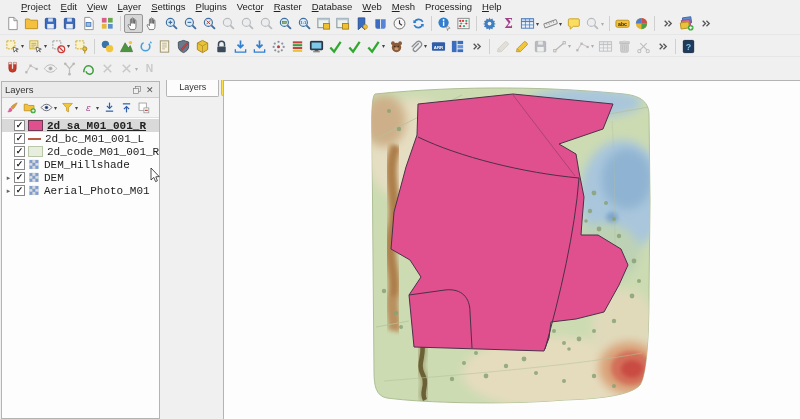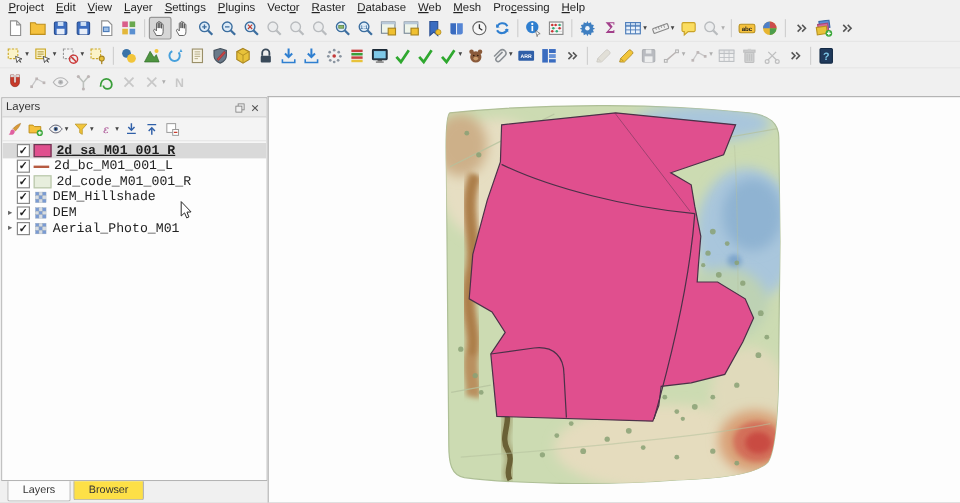--- a/index.html
+++ b/index.html
@@ -1,39 +1,39 @@
 <!DOCTYPE html>
 <html><head>
 <meta charset="utf-8">
 <style>
   html,body{margin:0;padding:0;background:#888;}
   .app{position:relative;width:800px;height:419px;background:#f0f0f0;overflow:hidden;
        font-family:"Liberation Sans",sans-serif;color:#222;-webkit-font-smoothing:antialiased;}
   
   .menubar{position:absolute;top:0;left:0;right:0;height:13px;display:flex;align-items:center;
-           padding-left:2px;background:#f0f0f0;}
+           padding-left:16px;background:#f0f0f0;}
   .mitem{border:0;background:transparent;font:9.5px "Liberation Sans",sans-serif;color:#222;
          padding:0 5px;line-height:13px;cursor:default;}
   .mitem u{text-decoration:underline;}
   
   .tbrow{position:absolute;left:0;right:0;display:flex;align-items:center;padding-left:3px;
          overflow:hidden;background:#f0f0f0;}
   #tb1{top:13px;height:21px;}
   #tb2{top:34px;height:22px;border-top:1px solid #e6e6e6;}
   #tb3{top:56px;height:23px;border-top:1px solid #e6e6e6;border-bottom:1px solid #dcdcdc;}
   .tbtn{display:inline-flex;align-items:center;justify-content:center;height:19px;min-width:18px;
         padding:0 1px;border:1px solid transparent;border-radius:2px;background:transparent;cursor:default;}
   .tbtn.act{background:#d6d6d6;border-color:#979797;}
   .tbtn.dis{opacity:.38;filter:grayscale(.85);}
   .ico{width:15px;height:15px;display:block;}
   .dd{font-size:6px;color:#444;margin-left:1px;line-height:6px;}
   .tbsep{width:1px;height:15px;background:#d0d0d0;margin:0 3px;display:inline-block;flex:none;}
   
   .workspace{position:absolute;top:80px;left:0;right:0;bottom:0;display:flex;}
-  .leftdock{width:223px;flex:none;display:flex;flex-direction:column;background:#f0f0f0;}
+  .leftdock{width:223px;flex:none;display:flex;flex-direction:row;background:#f0f0f0;}
   .panel{flex:1;display:flex;flex-direction:column;border:1px solid #b4b4b4;margin:1px 0 0 1px;
          background:#fff;min-height:0;}
   .phead{height:15px;flex:none;display:flex;align-items:center;background:#eaeaea;
          border-bottom:1px solid #cfcfcf;padding:0 3px;}
   .ptitle{font-size:9.5px;color:#333;flex:1;}
   .pbtn{width:13px;height:12px;border:0;background:transparent;padding:0;display:flex;
         align-items:center;justify-content:center;cursor:default;}
   .pbtn .ico{width:10px;height:10px;}
   .pclose{font-size:9px;color:#555;line-height:10px;}
   .ptools{height:19px;flex:none;display:flex;align-items:center;background:#f4f4f4;

